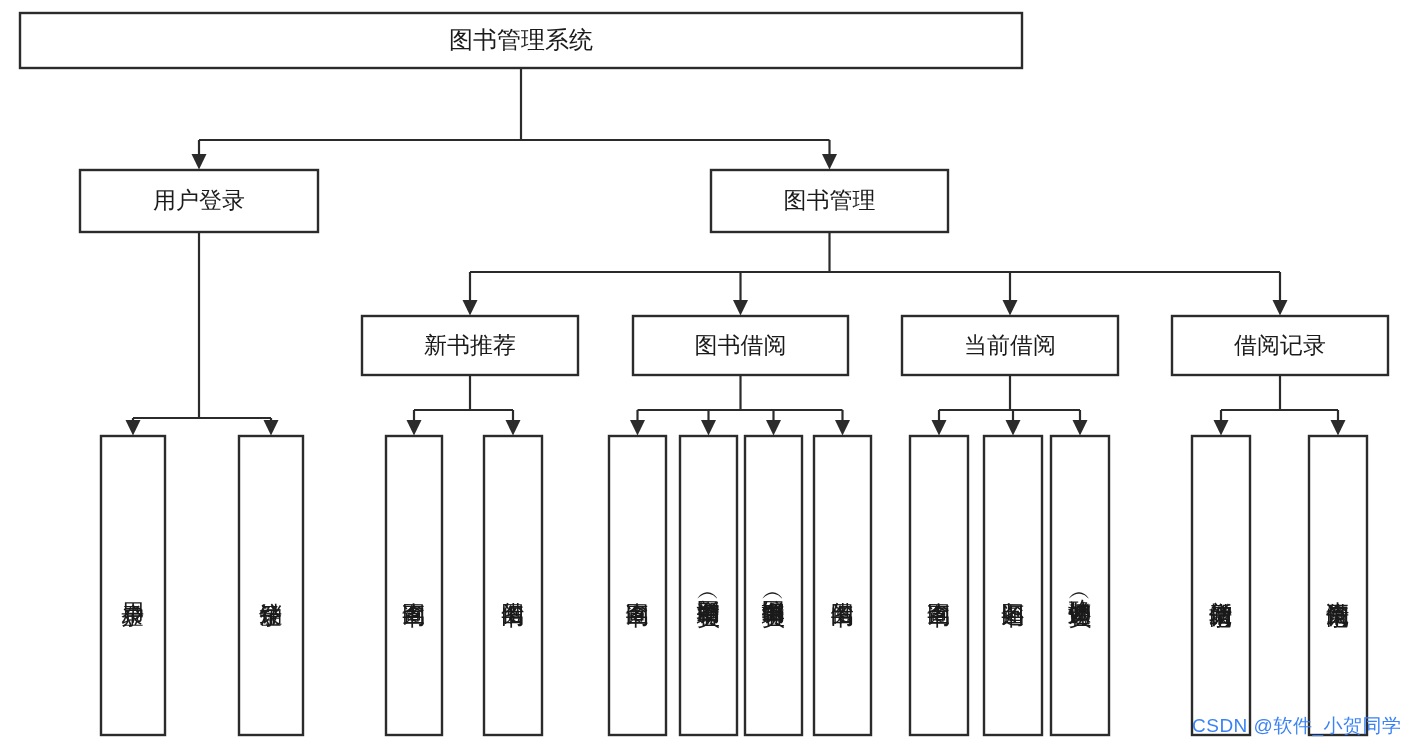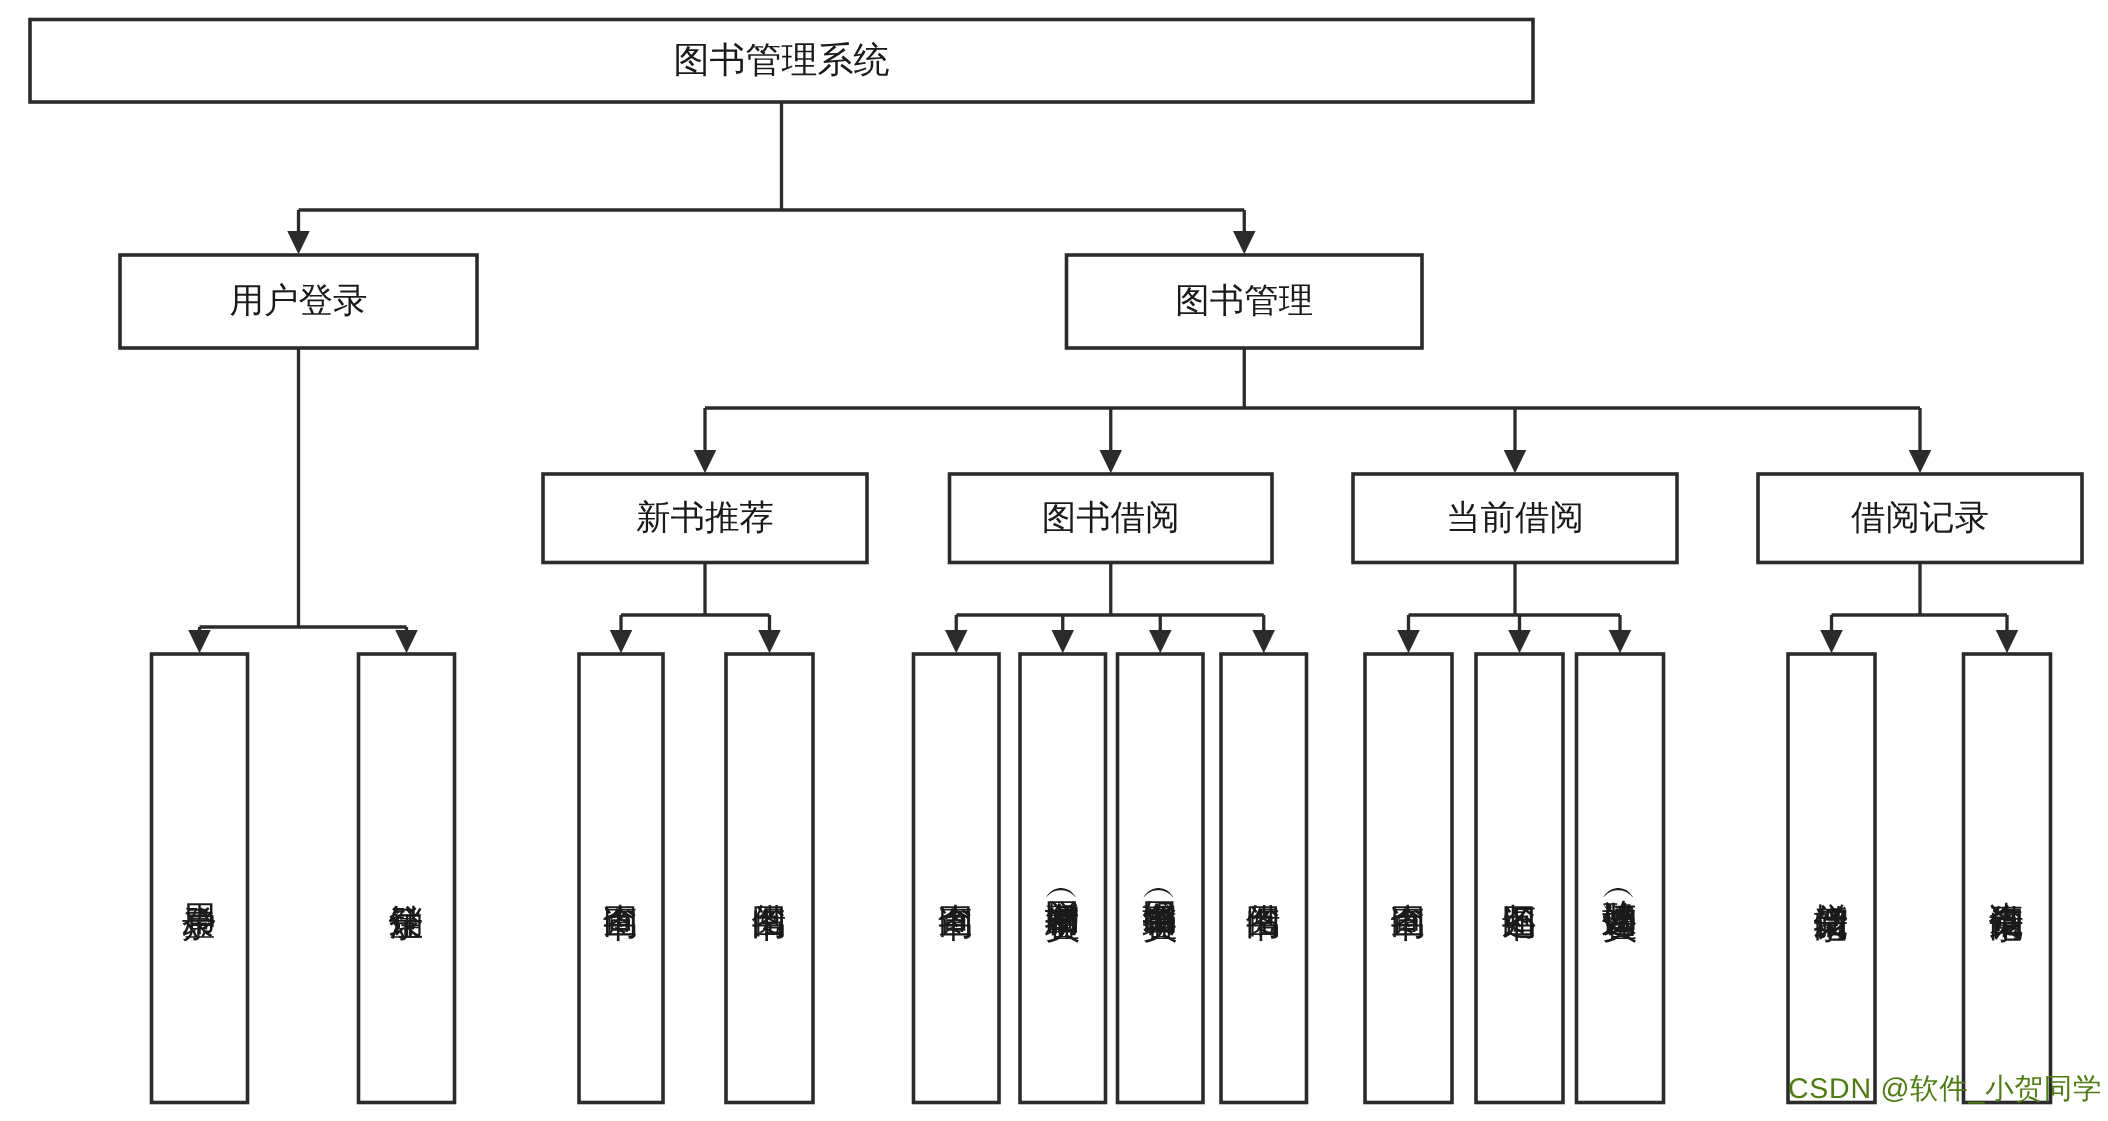--- a/index.html
+++ b/index.html
@@ -66,21 +66,21 @@
     letter-spacing: 1px;
     display: flex;
     align-items: center;
     justify-content: center;
     pointer-events: none;
   }
   .watermark {
     position: absolute;
     font-family: "Liberation Sans", "DejaVu Sans", sans-serif;
     font-size: 19px;
-    color: #4d7c0f;
+    color: #3b82f6;
     white-space: nowrap;
     letter-spacing: 0.5px;
   }
 </style>
 </head>
 <body>
 
 <div id="diagram-root">
   <svg class="diagram-canvas" viewBox="0 0 1405 747">
     <g id="edges-layer">

